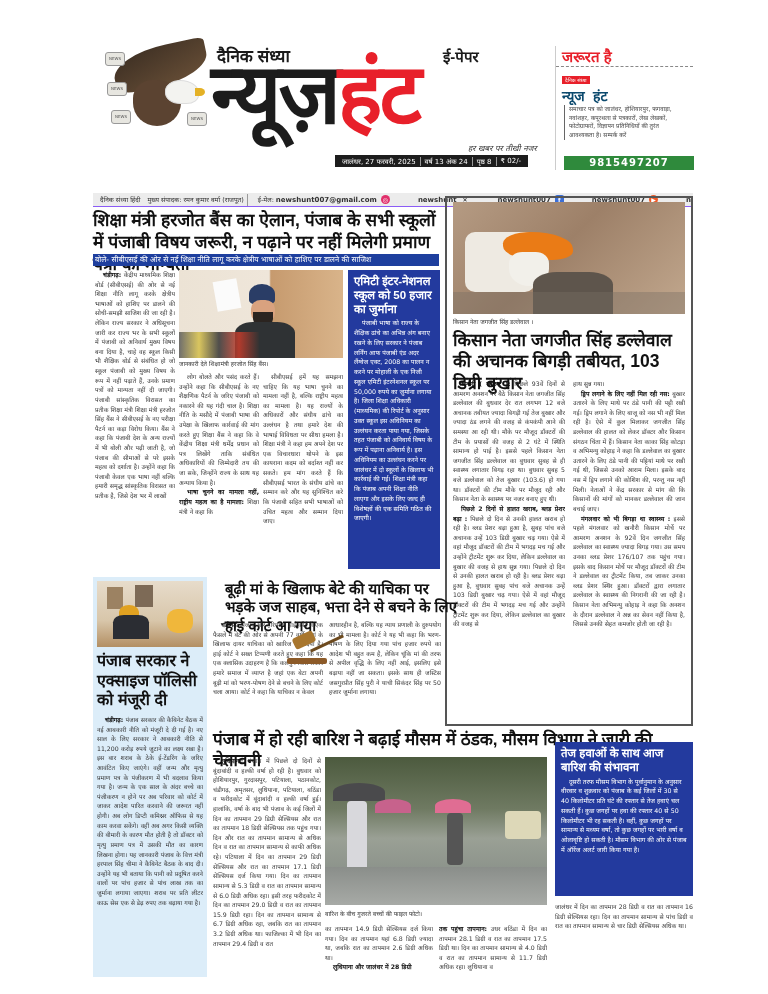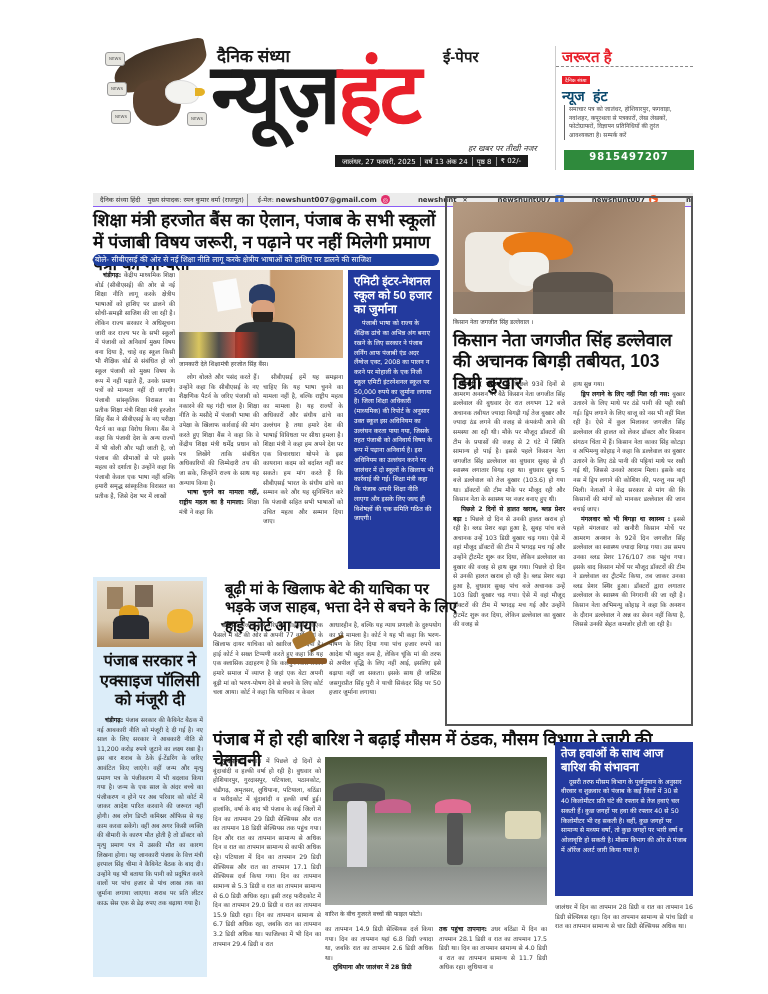--- a/index.html
+++ b/index.html
@@ -22,32 +22,32 @@
   .tagline { position: absolute; left: 368px; top: 102px; font-size: 8px; font-style: italic; color: #333; margin-left: 7px; }
   .dateline { position: absolute; left: 242px; top: 115px; height: 12px; background: #1d1d1d; color: #fff; font-size: 7px; display: flex; align-items: center; gap: 0; padding: 0 3px; }
   .dateline span { padding: 0 4px; border-right: 1px solid #999; }
   .dateline span:last-child { border-right: none; }
 
   .ad-box { position: absolute; left: 462px; top: 6px; width: 138px; height: 124px; border-left: 1px solid #ccc; }
   .ad-title { color: #e8202a; font-size: 15px; font-weight: bold; padding-left: 6px; border-bottom: 1px dashed #888; font-family: "Liberation Sans", sans-serif; }
   .ad-tag { display: inline-block; background: #e8202a; color: #fff; font-size: 5px; padding: 1px 3px; margin: 3px 0 0 6px; }
   .ad-name { font-size: 14px; font-weight: bold; color: #0c4a6e; padding-left: 6px; font-family: Liberation Mono, monospace; }
   .ad-text { font-size: 6px; line-height: 1.45; color: #444; margin-left: 8px; padding-left: 4px; border-left: 1px solid #666; width: 118px; }
-  .ad-phone { position: absolute; left: 8px; bottom: 0; width: 130px; height: 20px; background: #2f8a3c; color: #fff; font-weight: bold; font-size: 10px; text-align: center; line-height: 14px; letter-spacing: 1px; }
+  .ad-phone { position: absolute; left: 8px; bottom: 0; width: 130px; height: 14px; background: #2f8a3c; color: #fff; font-weight: bold; font-size: 10px; text-align: center; line-height: 14px; letter-spacing: 1px; }
 
   .infobar { position: absolute; left: 0; top: 153px; width: 600px; height: 14px; background: #ececec; border-bottom: 1px solid #8b5cf6; display: flex; align-items: center; font-size: 6.5px; color: #333; white-space: nowrap; overflow: hidden; }
   .infobar .dot { display: inline-block; width: 5px; height: 5px; border-radius: 50%; background: #f29a1e; margin: 0 3px 0 4px; }
   .infobar .sep { border-left: 1px solid #999; height: 12px; margin: 0 3px; }
   .infobar .email { font-weight: bold; font-size: 7px; }
   .infobar .soc { display: inline-flex; align-items: center; font-weight: bold; font-size: 7px; margin-right: 4px; gap: 26px; }
   .infobar .ico { display: inline-block; width: 9px; height: 9px; border-radius: 2px; margin-right: 2px; color: #fff; font-size: 6px; text-align: center; line-height: 9px; }
 
   
   .lead-head { position: absolute; left: 0; top: 170px; width: 348px; font-size: 17.5px; font-weight: bold; line-height: 1.25; color: #111; font-family: "Liberation Sans", sans-serif; }
-  .lead-strap { position: absolute; left: 0; top: 214px; width: 346px; height: 12px; background: #1e3f9e; color: #fff; font-size: 7.5px; line-height: 12px; padding-left: 2px; white-space: nowrap; overflow: hidden; border-radius: 6px; }
+  .lead-strap { position: absolute; left: 0; top: 214px; width: 346px; height: 12px; background: #1e3f9e; color: #fff; font-size: 7.5px; line-height: 12px; padding-left: 2px; white-space: nowrap; overflow: hidden; }
 
   .col { position: absolute; font-size: 6.2px; line-height: 1.55; color: #333; text-align: justify; overflow: hidden; }
   .col b { color: #111; }
   .col p { text-indent: 8px; }
 
   .photo { position: absolute; overflow: hidden; }
   .caption { position: absolute; font-size: 6px; color: #333; }
 
   .sidebox-blue { position: absolute; background: #233a9e; color: #fff; }
   .sidebox-blue h3 { font-size: 11.5px; line-height: 1.2; font-family: "Liberation Sans", sans-serif; padding: 5px 6px 2px; }
@@ -175,21 +175,21 @@
   </div>
 
   <div class="lightblue" style="left:0;top:537px;width:114px;height:400px;">
     <div class="photo" style="left:4px;top:4px;width:106px;height:66px;background:linear-gradient(180deg,#e7dccb 0%,#d8c6aa 60%,#b38f63 100%);">
       <div style="position:absolute;left:10px;top:6px;width:16px;height:22px;background:#9c8262;"></div>
       <div style="position:absolute;left:38px;top:4px;width:18px;height:22px;background:#7d6a56;"></div>
       <div style="position:absolute;left:22px;top:24px;width:20px;height:14px;background:#e1a221;border-radius:50% 50% 20% 20%;"></div>
       <div style="position:absolute;left:16px;top:34px;width:36px;height:24px;background:#2b2d33;border-radius:30% 30% 0 0;"></div>
       <div style="position:absolute;left:70px;top:28px;width:26px;height:24px;background:#f0b73b;border-radius:40%;"></div>
     </div>
-    <div class="h2" style="left:4px;top:74px;width:106px;font-size:16px;text-align:center;">पंजाब सरकार ने एक्साइज पॉलिसी को मंजूरी दी</div>
+    <div class="h2" style="left:4px;top:74px;width:106px;font-size:16px;">पंजाब सरकार ने एक्साइज पॉलिसी को मंजूरी दी</div>
     <div class="col" style="left:4px;top:138px;width:106px;height:256px;font-size:6.2px;">
       <p><b>चंडीगढ़:</b> <span>पंजाब सरकार की कैबिनेट बैठक में नई आबकारी नीति को मंजूरी दे दी गई है। नए साल के लिए सरकार ने आबकारी नीति से 11,200 करोड़ रुपये जुटाने का लक्ष्य रखा है। इस बार शराब के ठेके ई-टेंडरिंग के जरिए आवंटित किए जाएंगे। वहीं जन्म और मृत्यु प्रमाण पत्र के पंजीकरण में भी बदलाव किया गया है। जन्म के एक साल के अंदर बच्चे का पंजीकरण न होने पर अब परिवार को कोर्ट में जाकर आदेश पारित करवाने की जरूरत नहीं होगी। अब लोग डिप्टी कमिश्नर ऑफिस से यह काम करवा सकेंगे। वहीं अब अगर किसी व्यक्ति की बीमारी के कारण मौत होती है तो डॉक्टर को मृत्यु प्रमाण पत्र में उसकी मौत का कारण लिखना होगा। यह जानकारी पंजाब के वित्त मंत्री हरपाल सिंह चीमा ने कैबिनेट बैठक के बाद दी। उन्होंने यह भी बताया कि पानी को प्रदूषित करने वालों पर पांच हजार से पांच लाख तक का जुर्माना लगाया जाएगा। शराब पर प्रति लीटर काऊ सेस एक से डेढ़ रुपए तक बढ़ाया गया है।</span></p>
     </div>
   </div>
 
   <div class="h2" style="left:132px;top:540px;width:232px;font-size:15px;">बूढ़ी मां के खिलाफ बेटे की याचिका पर भड़के जज साहब, भत्ता देने से बचने के लिए हाई कोर्ट आ गया</div>
   <div class="col" style="left:120px;top:580px;width:110px;height:100px;">
     <p><b>चंडीगढ़:</b> <span>पंजाब और हरियाणा हाई कोर्ट ने एक फैसले में बेटे की ओर से अपनी 77 वर्षीय मां के खिलाफ दायर याचिका को खारिज कर दिया है। हाई कोर्ट ने सख्त टिप्पणी करते हुए कहा कि यह एक क्लासिक उदाहरण है कि कलयुग किस प्रकार हमारे समाज में व्याप्त है जहां एक बेटा अपनी बूढ़ी मां को भरण-पोषण देने से बचने के लिए कोर्ट चला आया। कोर्ट ने कहा कि याचिका न केवल</span></p>
   </div>
   <div class="col" style="left:236px;top:580px;width:112px;height:100px;">

